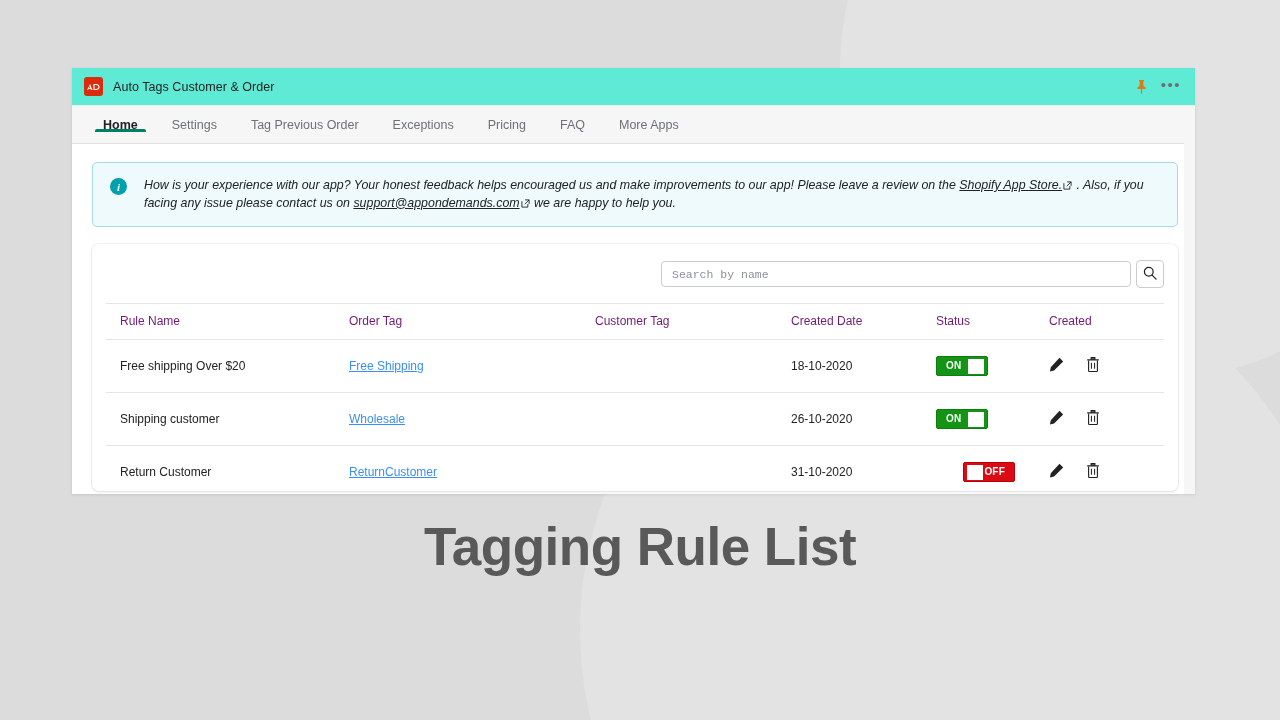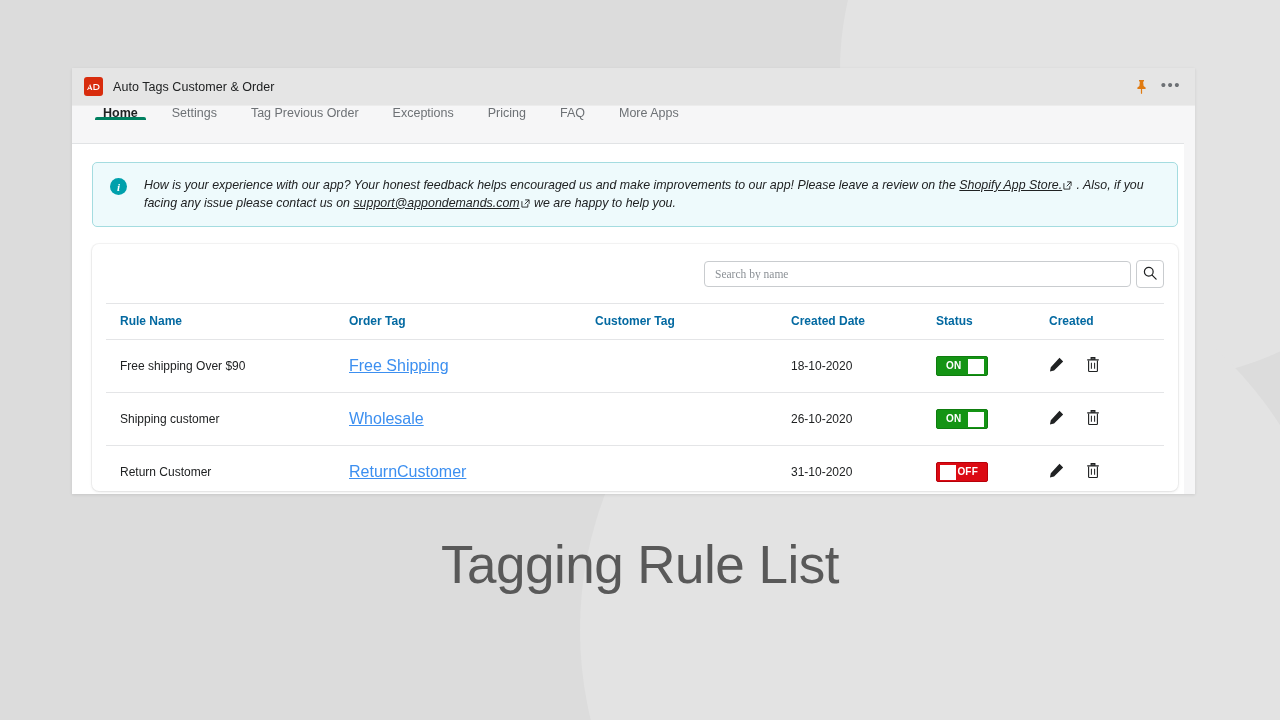--- a/index.html
+++ b/index.html
@@ -47,21 +47,21 @@
     height: 426px;
     background: #ffffff;
     overflow: hidden;
     z-index: 2;
     box-shadow: 0 1px 3px rgba(0,0,0,0.10);
   }
 
   
   .titlebar {
     height: 38px;
-    background: #e5e5e5;
+    background: #5eead4;
     border-bottom: 1px solid #ececec;
     display: flex;
     align-items: center;
     padding: 0 14px 0 12px;
   }
   .app-logo {
     width: 19px;
     height: 19px;
     border-radius: 3px;
     background: #d82c0d;
@@ -92,21 +92,21 @@
     padding-bottom: 4px;
     user-select: none;
   }
 
   
   .navbar {
     height: 38px;
     background: #f6f6f7;
     border-bottom: 1px solid #e1e3e5;
     display: flex;
-    align-items: flex-start;
+    align-items: center;
     padding-left: 14px;
   }
   .nav-tab {
     display: flex;
     align-items: center;
     padding: 0 17px;
     font-size: 12.5px;
     color: #6d7175;
     position: relative;
     white-space: nowrap;
@@ -183,28 +183,28 @@
   }
 
   
   .search-row {
     display: flex;
     justify-content: flex-end;
     align-items: center;
     padding-bottom: 15px;
   }
   .search-input {
-    width: 427px;
+    width: 470px;
     height: 26px;
     border: 1px solid #c9cccf;
     border-radius: 4px;
     padding: 0 10px;
     font-size: 11.5px;
     color: #202223;
-    font-family: Liberation Serif, serif;
+    font-family: Liberation Mono, monospace;
     background: #ffffff;
     outline: none;
   }
   .search-input::placeholder { color: #8c9196; }
   .search-btn {
     width: 28px;
     height: 28px;
     margin-left: 5px;
     border: 1px solid #c9cccf;
     border-radius: 4px;
@@ -217,22 +217,22 @@
   }
 
   
   table.rules-table {
     width: 100%;
     border-collapse: collapse;
   }
   table.rules-table thead th {
     text-align: left;
     font-size: 12px;
-    font-weight: bold;
-    color: #0369a1;
+    font-weight: normal;
+    color: #701a75;
     padding: 10px 0 11px 0;
     border-top: 1px solid #e4e5e7;
     border-bottom: 1px solid #e4e5e7;
   }
   table.rules-table tbody td {
     font-size: 12px;
     color: #202223;
     padding: 16px 0 16px 0;
     border-bottom: 1px solid #e4e5e7;
     vertical-align: middle;
@@ -240,41 +240,41 @@
   .col-rule   { width: 243px; padding-left: 14px !important; }
   .col-order  { width: 246px; }
   .col-cust   { width: 196px; }
   .col-date   { width: 145px; }
   .col-status { width: 113px; }
   .col-action { width: auto; }
 
   .tag-link {
     color: #3c8ff0;
     text-decoration: underline;
-    font-size: 16px;
+    font-size: 12px;
     cursor: pointer;
   }
 
   
   .toggle {
     width: 52px;
     height: 20px;
     display: inline-flex;
     align-items: center;
     border-radius: 2px;
     cursor: pointer;
     padding: 2px;
     position: relative;
     font-size: 10px;
     font-weight: bold;
     color: #ffffff;
     user-select: none;
   }
   .toggle.on  { background: #149414; border: 1px solid #0f7d0f; justify-content: flex-start; }
-  .toggle.off { background: #db0a13; border: 1px solid #b80009; justify-content: flex-end; }
+  .toggle.off { background: #db0a13; border: 1px solid #b80009; justify-content: flex-end; margin-left: 27px; }
   .toggle .knob {
     width: 16px; height: 15px;
     background: #ffffff;
     position: absolute;
     top: 2px;
   }
   .toggle.on  .knob { right: 3px; }
   .toggle.off .knob { left: 3px; }
   .toggle .lbl { padding: 0 5px; line-height: 16px; letter-spacing: 0.2px; }
   .toggle.on  .lbl { margin-left: 2px; }
@@ -298,24 +298,24 @@
     right: 0; top: 38px; bottom: 0;
     width: 11px;
     background: #f6f6f7;
     z-index: 5;
   }
 
   
   .caption {
     position: absolute;
     left: 0; right: 0;
-    top: 534px;
+    top: 516px;
     text-align: center;
     font-size: 53px;
-    font-weight: normal;
+    font-weight: bold;
     color: #595959;
     letter-spacing: -0.5px;
     z-index: 3;
   }
 </style>
 </head>
 <body>
 
 <div class="bg-circle-top"></div>
 <div class="bg-circle-bottom"></div>
@@ -399,21 +399,21 @@
             <th class="col-order">Order Tag</th>
             <th class="col-cust">Customer Tag</th>
             <th class="col-date">Created Date</th>
             <th class="col-status">Status</th>
             <th class="col-action">Created</th>
           </tr>
         </thead>
         <tbody>
 
           <tr>
-            <td class="col-rule">Free shipping Over $90</td>
+            <td class="col-rule">Free shipping Over $20</td>
             <td class="col-order"><a class="tag-link" href="#">Free Shipping</a></td>
             <td class="col-cust"></td>
             <td class="col-date">18-10-2020</td>
             <td class="col-status">
               <span class="toggle on">
                 <span class="lbl">ON</span>
                 <span class="knob"></span>
               </span>
             </td>
             <td class="col-action">

